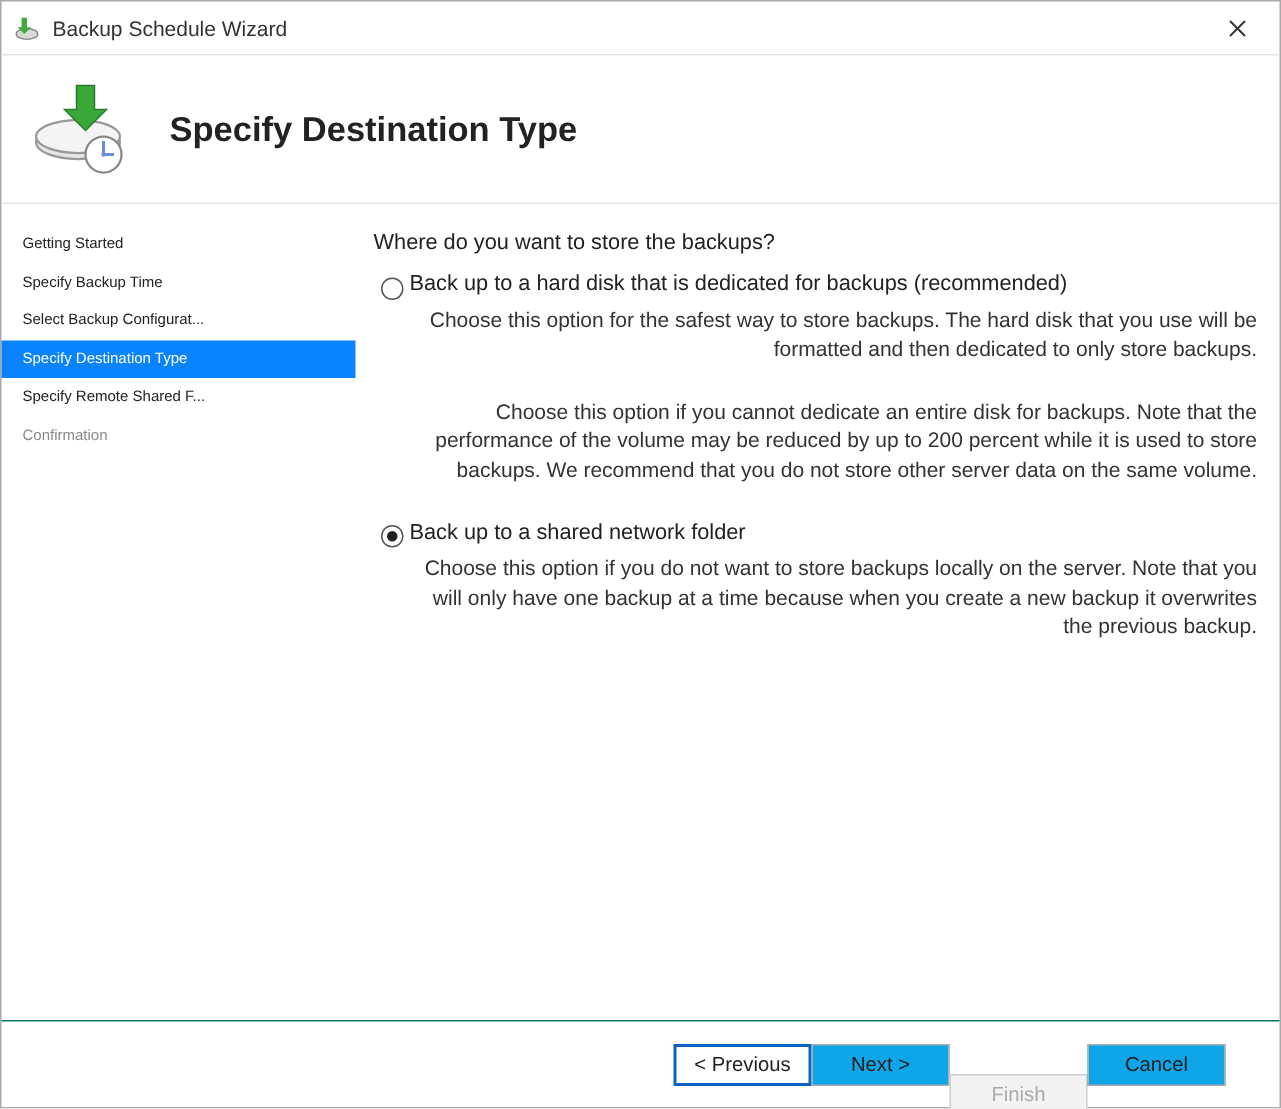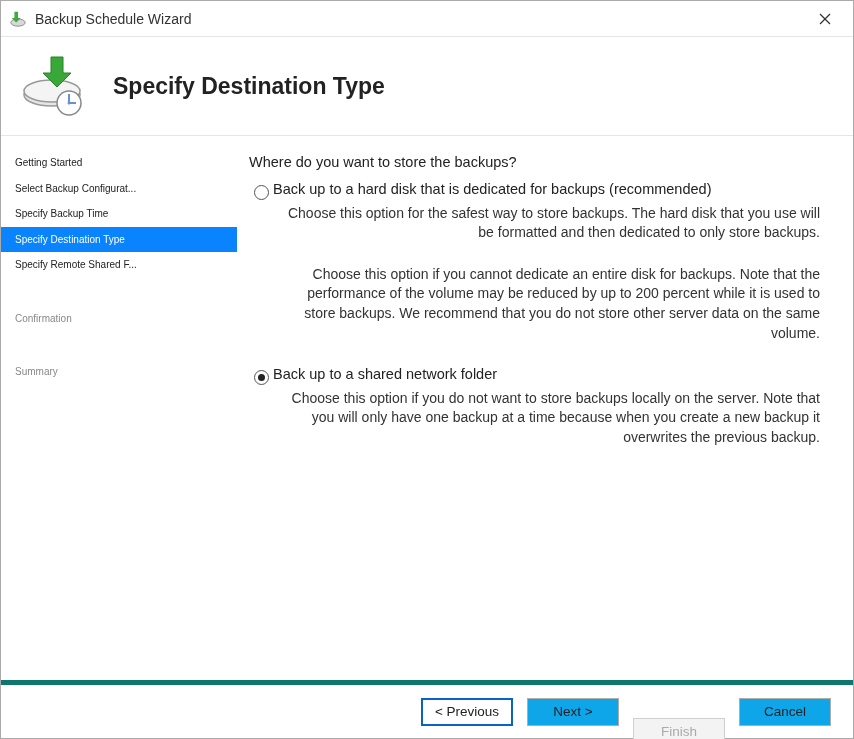--- a/index.html
+++ b/index.html
@@ -66,25 +66,24 @@
     overflow: hidden;
     text-overflow: ellipsis;
   }
   .side-item.selected {
     background: #0a83ff;
     color:#fff;
   }
   .side-item.disabled {
     color:#888;
     cursor: default;
-    margin-top: 28px;
   }
   .content {
     flex:1;
-    padding: 18px 33px 10px 12px;
+    padding: 18px 15px 10px 12px;
     overflow:auto;
   }
   .question {
     font-size: 14.5px;
     margin-bottom: 10px;
   }
   .opt {
     display:flex;
     margin-bottom: 4px;
     align-items: flex-end;
@@ -109,26 +108,25 @@
   }
   .opt-desc {
     margin: 4px 0 22px 24px;
     color:#333;
     font-size:14px;
     line-height:1.4;
     text-align:right;
   }
   .footer {
     height: 58px;
-    border-top:5px solid #0f766e;
+    border-top:1px solid #0f766e;
     display:flex;
     align-items:center;
     justify-content:flex-end;
-    gap: 14px;
-    padding: 0 22px;
+    padding: 0 36px;
   }
   .btn {
     min-width: 92px;
     height: 28px;
     border: 1px solid #adadad;
     background: #0ea5e9;
     font-size: 13.5px;
     color:#222;
     cursor:pointer;
     display:inline-flex; align-items:center; justify-content:center;
@@ -178,26 +176,25 @@
         <circle cx="50" cy="52" r="1.5" fill="#6a8fd6"></circle>
       </svg>
     </span>
     <div class="header-title">Specify Destination Type</div>
   </div>
 
   <div class="body">
 
     <div class="sidebar" id="sidebar">
         <div class="side-item">Getting Started</div>
+        <div class="side-item">Specify Backup Time</div>
         <div class="side-item">Select Backup Configurat...</div>
-        <div class="side-item">Specify Backup Time</div>
         <div class="side-item selected">Specify Destination Type</div>
         <div class="side-item">Specify Remote Shared F...</div>
         <div class="side-item disabled">Confirmation</div>
-        <div class="side-item disabled">Summary</div>
       </div>
 
     <div class="content">
       <div class="question">Where do you want to store the backups?</div>
       <div id="options">
           <div class="opt">
             <div class="radio-wrap">
               <div class="radio"></div>
             </div>
             <div class="opt-label">Back up to a hard disk that is dedicated for backups (recommended)</div>

